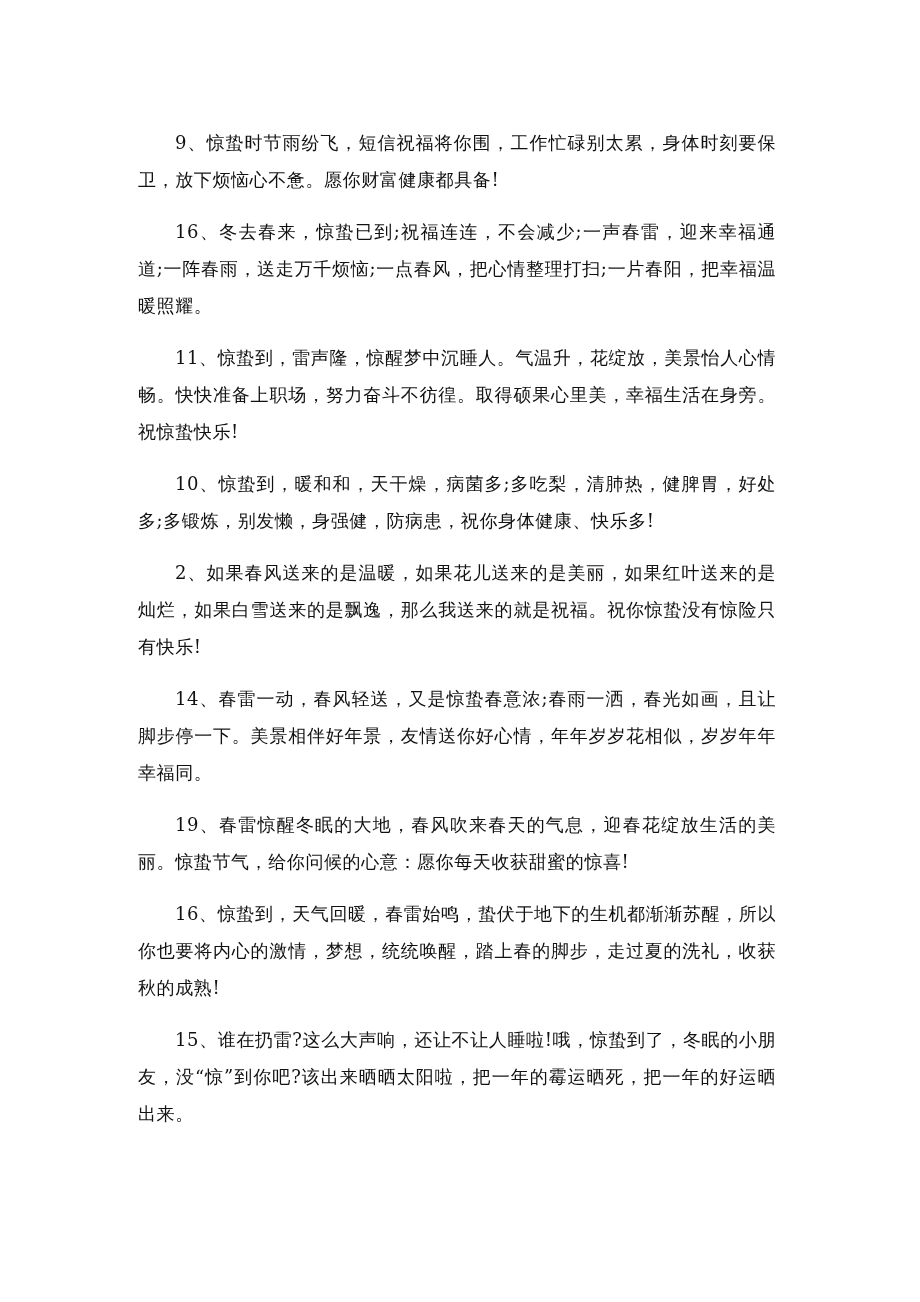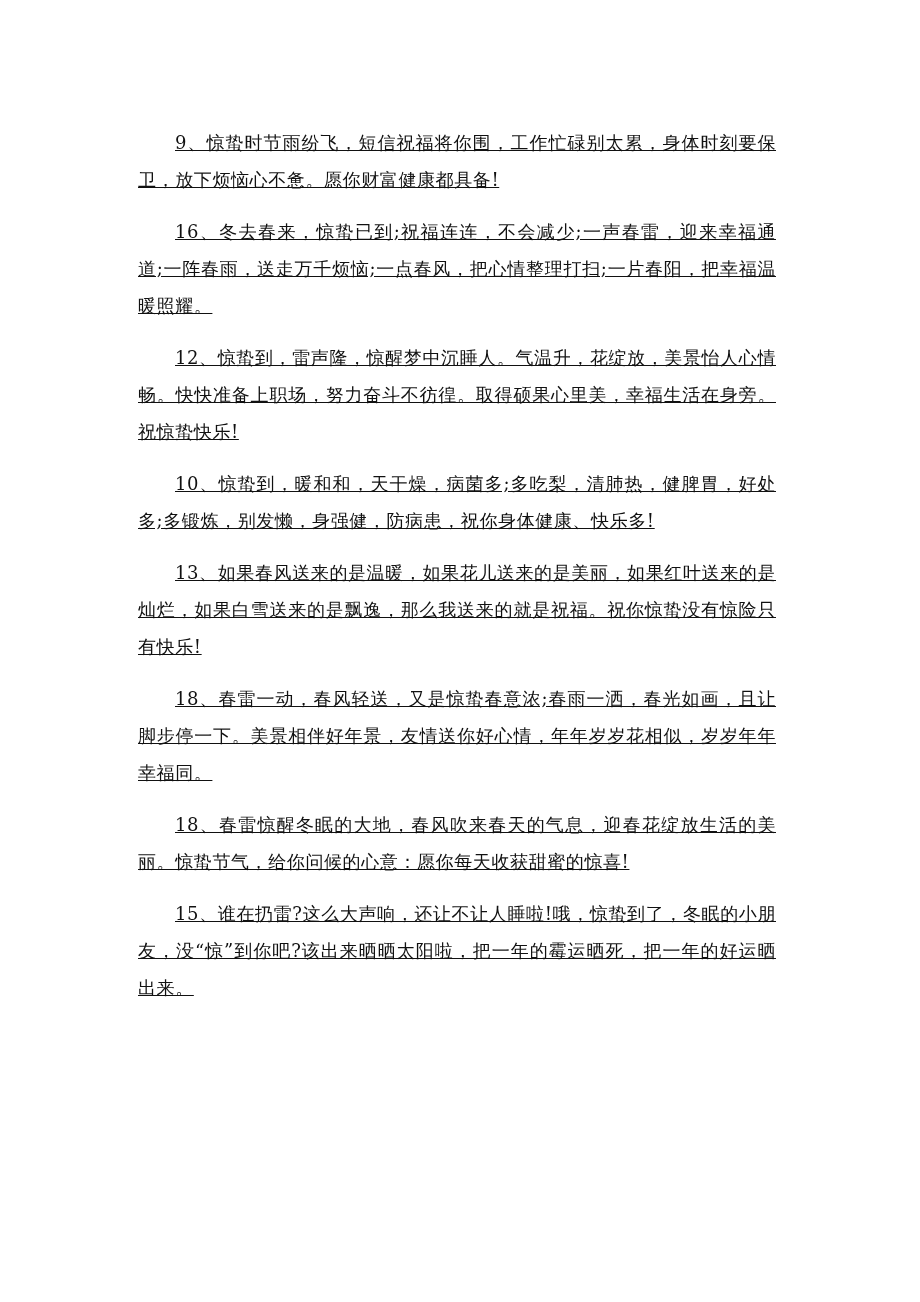--- a/index.html
+++ b/index.html
@@ -8,28 +8,28 @@
     position: absolute; left: 138px; top: 124px; width: 646px;
     font-family: "DejaVu Serif", "Liberation Serif", serif;
     font-size: 18px; color: #111111;
   }
   .para {
     margin: 0 8px 15px 0;
     line-height: 37px;
     text-indent: 37px;
     text-align: justify;
     letter-spacing: 0.6px;
-    text-decoration: underline;
   }
 </style>
 </head>
 <body>
 
 <div class="page">
   <p class="para">9、惊蛰时节雨纷飞，短信祝福将你围，工作忙碌别太累，身体时刻要保卫，放下烦恼心不惫。愿你财富健康都具备!</p>
   <p class="para">16、冬去春来，惊蛰已到;祝福连连，不会减少;一声春雷，迎来幸福通道;一阵春雨，送走万千烦恼;一点春风，把心情整理打扫;一片春阳，把幸福温暖照耀。</p>
-  <p class="para">12、惊蛰到，雷声隆，惊醒梦中沉睡人。气温升，花绽放，美景怡人心情畅。快快准备上职场，努力奋斗不彷徨。取得硕果心里美，幸福生活在身旁。祝惊蛰快乐!</p>
+  <p class="para">11、惊蛰到，雷声隆，惊醒梦中沉睡人。气温升，花绽放，美景怡人心情畅。快快准备上职场，努力奋斗不彷徨。取得硕果心里美，幸福生活在身旁。祝惊蛰快乐!</p>
   <p class="para">10、惊蛰到，暖和和，天干燥，病菌多;多吃梨，清肺热，健脾胃，好处多;多锻炼，别发懒，身强健，防病患，祝你身体健康、快乐多!</p>
-  <p class="para">13、如果春风送来的是温暖，如果花儿送来的是美丽，如果红叶送来的是灿烂，如果白雪送来的是飘逸，那么我送来的就是祝福。祝你惊蛰没有惊险只有快乐!</p>
-  <p class="para">18、春雷一动，春风轻送，又是惊蛰春意浓;春雨一洒，春光如画，且让脚步停一下。美景相伴好年景，友情送你好心情，年年岁岁花相似，岁岁年年幸福同。</p>
-  <p class="para">18、春雷惊醒冬眠的大地，春风吹来春天的气息，迎春花绽放生活的美丽。惊蛰节气，给你问候的心意：愿你每天收获甜蜜的惊喜!</p>
+  <p class="para">2、如果春风送来的是温暖，如果花儿送来的是美丽，如果红叶送来的是灿烂，如果白雪送来的是飘逸，那么我送来的就是祝福。祝你惊蛰没有惊险只有快乐!</p>
+  <p class="para">14、春雷一动，春风轻送，又是惊蛰春意浓;春雨一洒，春光如画，且让脚步停一下。美景相伴好年景，友情送你好心情，年年岁岁花相似，岁岁年年幸福同。</p>
+  <p class="para">19、春雷惊醒冬眠的大地，春风吹来春天的气息，迎春花绽放生活的美丽。惊蛰节气，给你问候的心意：愿你每天收获甜蜜的惊喜!</p>
+  <p class="para">16、惊蛰到，天气回暖，春雷始鸣，蛰伏于地下的生机都渐渐苏醒，所以你也要将内心的激情，梦想，统统唤醒，踏上春的脚步，走过夏的洗礼，收获秋的成熟!</p>
   <p class="para">15、谁在扔雷?这么大声响，还让不让人睡啦!哦，惊蛰到了，冬眠的小朋友，没“惊”到你吧?该出来晒晒太阳啦，把一年的霉运晒死，把一年的好运晒出来。</p>
 </div>
 
 </body></html>

